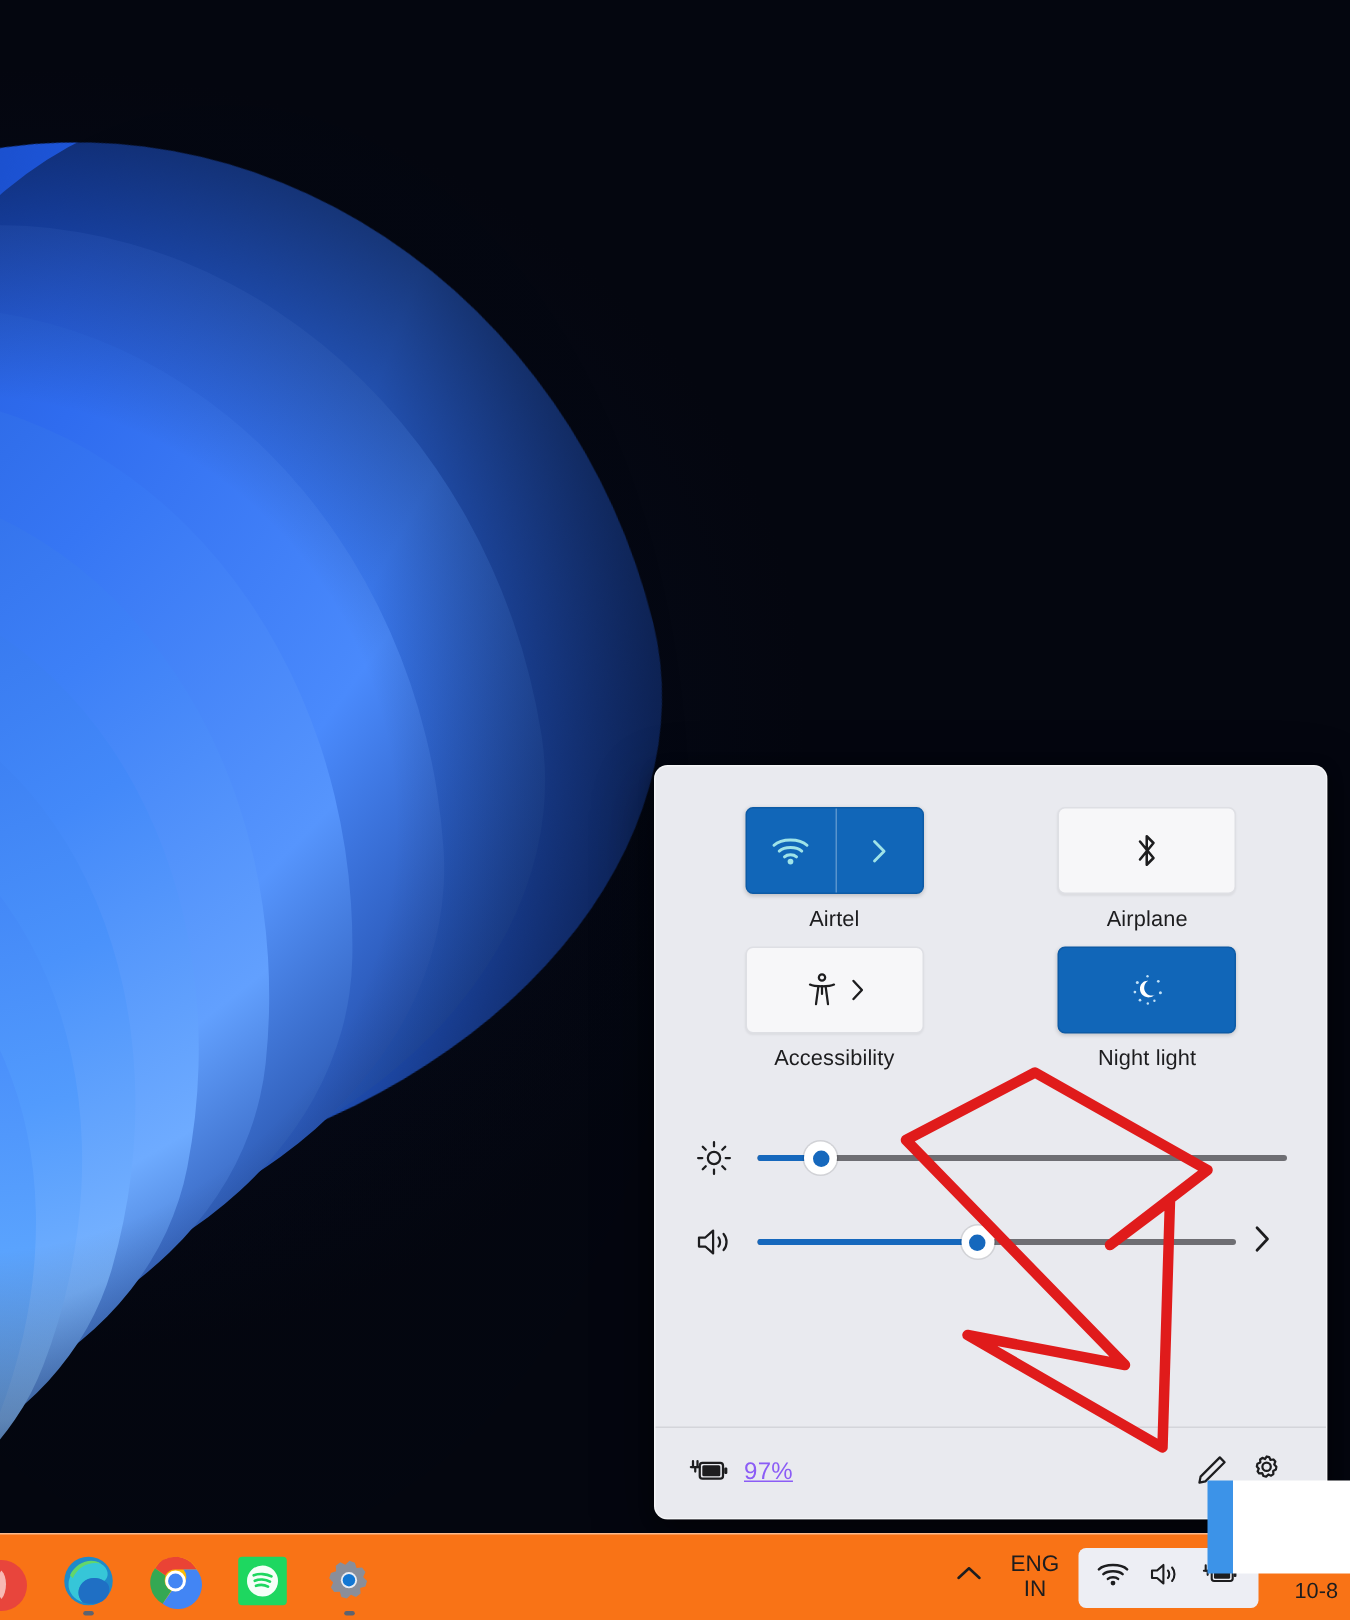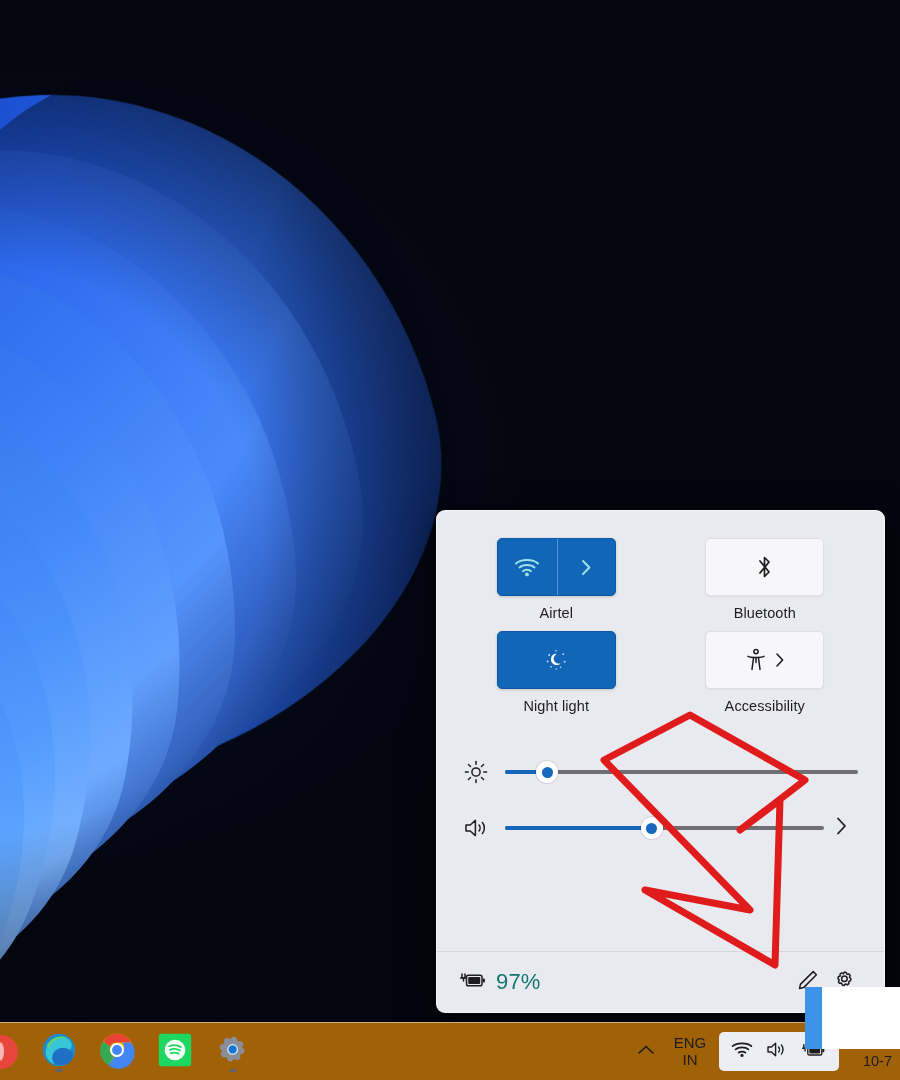--- a/index.html
+++ b/index.html
@@ -120,40 +120,40 @@
   
   .qs-divider {
     position:absolute; left:0; right:0; bottom:60px; height:1px;
     background:rgba(0,0,0,.085);
   }
   .qs-footer {
     position:absolute; left:0; right:0; bottom:0; height:60px;
     display:flex; align-items:center; padding:0 22px;
   }
   .battery-group { display:flex; align-items:center; gap:9px; }
-  .battery-text { font-size:22px; color:#0f766e; letter-spacing:.2px; }
+  .battery-text { font-size:16px; color:#8b5cf6; letter-spacing:.2px;text-decoration:underline; }
   .footer-spacer { flex:1; }
   .footer-btn {
     width:36px; height:36px; border-radius:4px;
     display:flex; align-items:center; justify-content:center;
     background:transparent; border:none;
   }
 
   
   #annotation-arrow {
     position:absolute; left:590px; top:700px; width:240px; height:270px;
     pointer-events:none;
   }
 
   
   #taskbar {
     position:absolute; left:0; right:0; bottom:0; height:58px;
-    background:#a16207;
+    background:#f97316;
     border-top:1px solid rgba(255,255,255,.5);
-    display:flex; align-items:center;
+    display:flex; align-items:flex-end;
   }
   .tb-apps { display:flex; align-items:center; gap:11px; padding-left:1px; }
   .tb-app {
     width:47px; height:47px;
     display:flex; align-items:center; justify-content:center;
     position:relative; border-radius:5px;
   }
   .tb-app .underline {
     position:absolute; bottom:3px; left:50%; transform:translateX(-50%);
     width:7px; height:3px; border-radius:2px; background:#5d6370;
@@ -233,62 +233,62 @@
     </div>
 
     <div class="tile-wrap">
       <div class="tile">
         <span>
           <svg width="19" height="28" viewBox="0 0 19 28">
             <path d="M5 8 L14 19 L9.5 23.5 L9.5 4.5 L14 9 L5 20" stroke="#1d1d1f" stroke-width="1.7" fill="none" stroke-linecap="round" stroke-linejoin="round"></path>
           </svg>
         </span>
       </div>
-      <div class="tile-label">Bluetooth</div>
-    </div>
-
-
+      <div class="tile-label">Airplane</div>
+    </div>
+
+
+
+    <div class="tile-wrap">
+      <div class="tile">
+        <span style="margin-right:7px;">
+          <svg width="24" height="28" viewBox="0 0 24 28">
+            <circle cx="12" cy="5.6" r="2.1" stroke="#1d1d1f" stroke-width="1.5" fill="none"></circle>
+            <path d="M4 10.4 C7 12.0, 17 12.0, 20 10.4" stroke="#1d1d1f" stroke-width="1.5" fill="none" stroke-linecap="round"></path>
+            <path d="M9.6 11.4 L8.0 23.4 M14.4 11.4 L16.0 23.4 M12 11.4 L12 16.6" stroke="#1d1d1f" stroke-width="1.5" fill="none" stroke-linecap="round"></path>
+          </svg>
+        </span>
+        <span>
+          <svg width="10" height="16" viewBox="0 0 10 16">
+            <path d="M2 2 L7.6 8 L2 14" stroke="#1d1d1f" stroke-width="1.6" fill="none" stroke-linecap="round" stroke-linejoin="round"></path>
+          </svg>
+        </span>
+      </div>
+      <div class="tile-label">Accessibility</div>
+    </div>
 
     <div class="tile-wrap">
       <div class="tile active">
         <span>
           <svg width="30" height="26" viewBox="0 0 30 26">
             <path d="M19.2 16.6 C15.6 17.4, 12.4 14.6, 12.8 11.0 C13.0 9.2, 14.0 7.7, 15.5 6.9 C12.9 6.6, 10.4 8.6, 10.0 11.4 C9.5 15.2, 12.6 18.4, 16.4 17.9 C18.0 17.7, 19.4 16.9, 20.3 15.7 C20.0 16.1, 19.6 16.4, 19.2 16.6 Z" fill="#ffffff"></path>
             <circle cx="8.2" cy="8.0" r="1.0" fill="#bfe0f7"></circle>
             <circle cx="22.2" cy="7.2" r="0.9" fill="#bfe0f7"></circle>
             <circle cx="6.6" cy="14.4" r="0.9" fill="#bfe0f7"></circle>
             <circle cx="23.6" cy="14.8" r="1.0" fill="#bfe0f7"></circle>
             <circle cx="10.0" cy="19.8" r="0.9" fill="#bfe0f7"></circle>
             <circle cx="19.6" cy="20.2" r="0.8" fill="#bfe0f7"></circle>
             <circle cx="15.0" cy="3.8" r="0.8" fill="#bfe0f7"></circle>
             <circle cx="15.2" cy="22.0" r="0.8" fill="#bfe0f7"></circle>
           </svg>
         </span>
       </div>
       <div class="tile-label">Night light</div>
     </div>
 
-    <div class="tile-wrap">
-      <div class="tile">
-        <span style="margin-right:7px;">
-          <svg width="24" height="28" viewBox="0 0 24 28">
-            <circle cx="12" cy="5.6" r="2.1" stroke="#1d1d1f" stroke-width="1.5" fill="none"></circle>
-            <path d="M4 10.4 C7 12.0, 17 12.0, 20 10.4" stroke="#1d1d1f" stroke-width="1.5" fill="none" stroke-linecap="round"></path>
-            <path d="M9.6 11.4 L8.0 23.4 M14.4 11.4 L16.0 23.4 M12 11.4 L12 16.6" stroke="#1d1d1f" stroke-width="1.5" fill="none" stroke-linecap="round"></path>
-          </svg>
-        </span>
-        <span>
-          <svg width="10" height="16" viewBox="0 0 10 16">
-            <path d="M2 2 L7.6 8 L2 14" stroke="#1d1d1f" stroke-width="1.6" fill="none" stroke-linecap="round" stroke-linejoin="round"></path>
-          </svg>
-        </span>
-      </div>
-      <div class="tile-label">Accessibility</div>
-    </div>
-
   </div>
 
   <div class="sliders">
 
     <div class="slider-row">
       <div class="slider-icon">
         <svg width="26" height="26" viewBox="0 0 26 26">
           <circle cx="13" cy="13" r="4.1" stroke="#1d1d1f" stroke-width="1.5" fill="none"></circle>
           <g stroke="#1d1d1f" stroke-width="1.5" stroke-linecap="round">
             <path d="M13 2.4 L13 5.2"></path>
@@ -484,20 +484,20 @@
           <rect x="8.3" y="6.1" width="10.8" height="6.4" rx="0.9" fill="#1d1d1f"></rect>
           <rect x="21.4" y="7.5" width="1.9" height="3.8" rx="0.7" fill="#1d1d1f"></rect>
           <path d="M2.8 3.6 L2.8 7.2 M5.5 3.6 L5.5 7.2 M4.1 7.2 L4.1 9.9" stroke="#1d1d1f" stroke-width="1.4" stroke-linecap="round" fill="none"></path>
           <path d="M1.6 7.2 L6.7 7.2" stroke="#1d1d1f" stroke-width="1.4" stroke-linecap="round"></path>
         </svg>
       </span>
     </div>
 
     <div class="tb-clock">
       <span>10:47</span>
-      <span>10-7</span>
+      <span>10-8</span>
     </div>
 
   </div>
 </div>
 
 <div id="tray-highlight-bar"></div>
 <div id="redaction-box"></div>
 
 </body></html>

